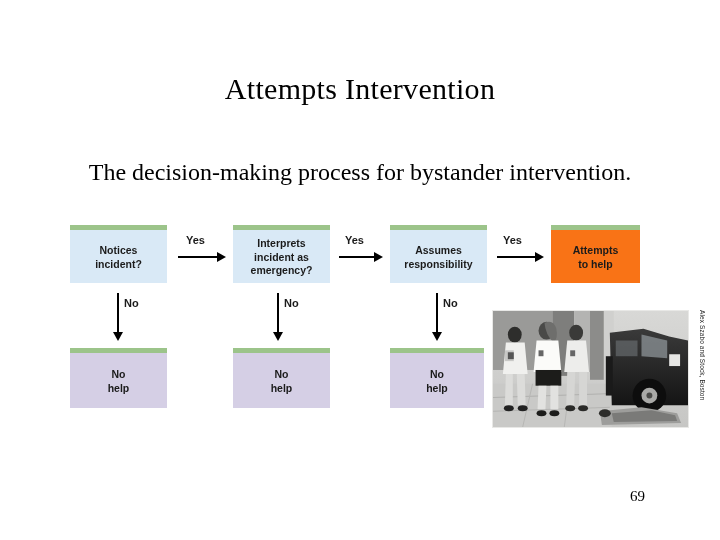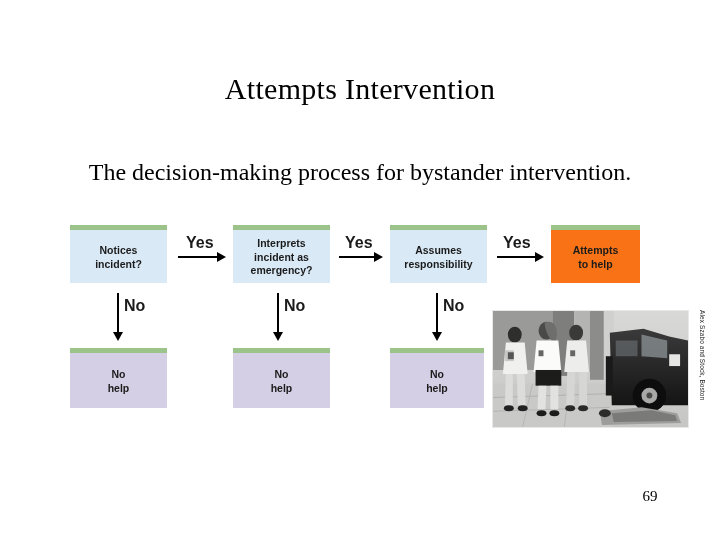--- a/index.html
+++ b/index.html
@@ -112,21 +112,21 @@
     left: 0;
     width: 0; height: 0;
     border-left: 5px solid transparent;
     border-right: 5px solid transparent;
     border-top: 9px solid #000;
   }
 
   .edge-label {
     position: absolute;
     font-family: "Liberation Sans", sans-serif;
-    font-size: 16px;
+    font-size: 11px;
     font-weight: bold;
     color: #1b1b1b;
     white-space: nowrap;
   }
 
   
   .photo {
     position: absolute;
     left: 492px;
     top: 310px;
@@ -154,21 +154,21 @@
     white-space: nowrap;
     line-height: 14px;
   }
 
   
   .page-number {
     position: absolute;
     left: 630px;
     top: 488px;
     width: 40px;
-    text-align: center;
+    text-align: left;
     font-family: "Liberation Serif", serif;
     font-size: 15px;
     color: #000;
   }
 </style>
 </head>
 <body>
 
 <h1 class="slide-title">Attempts Intervention</h1>
 

